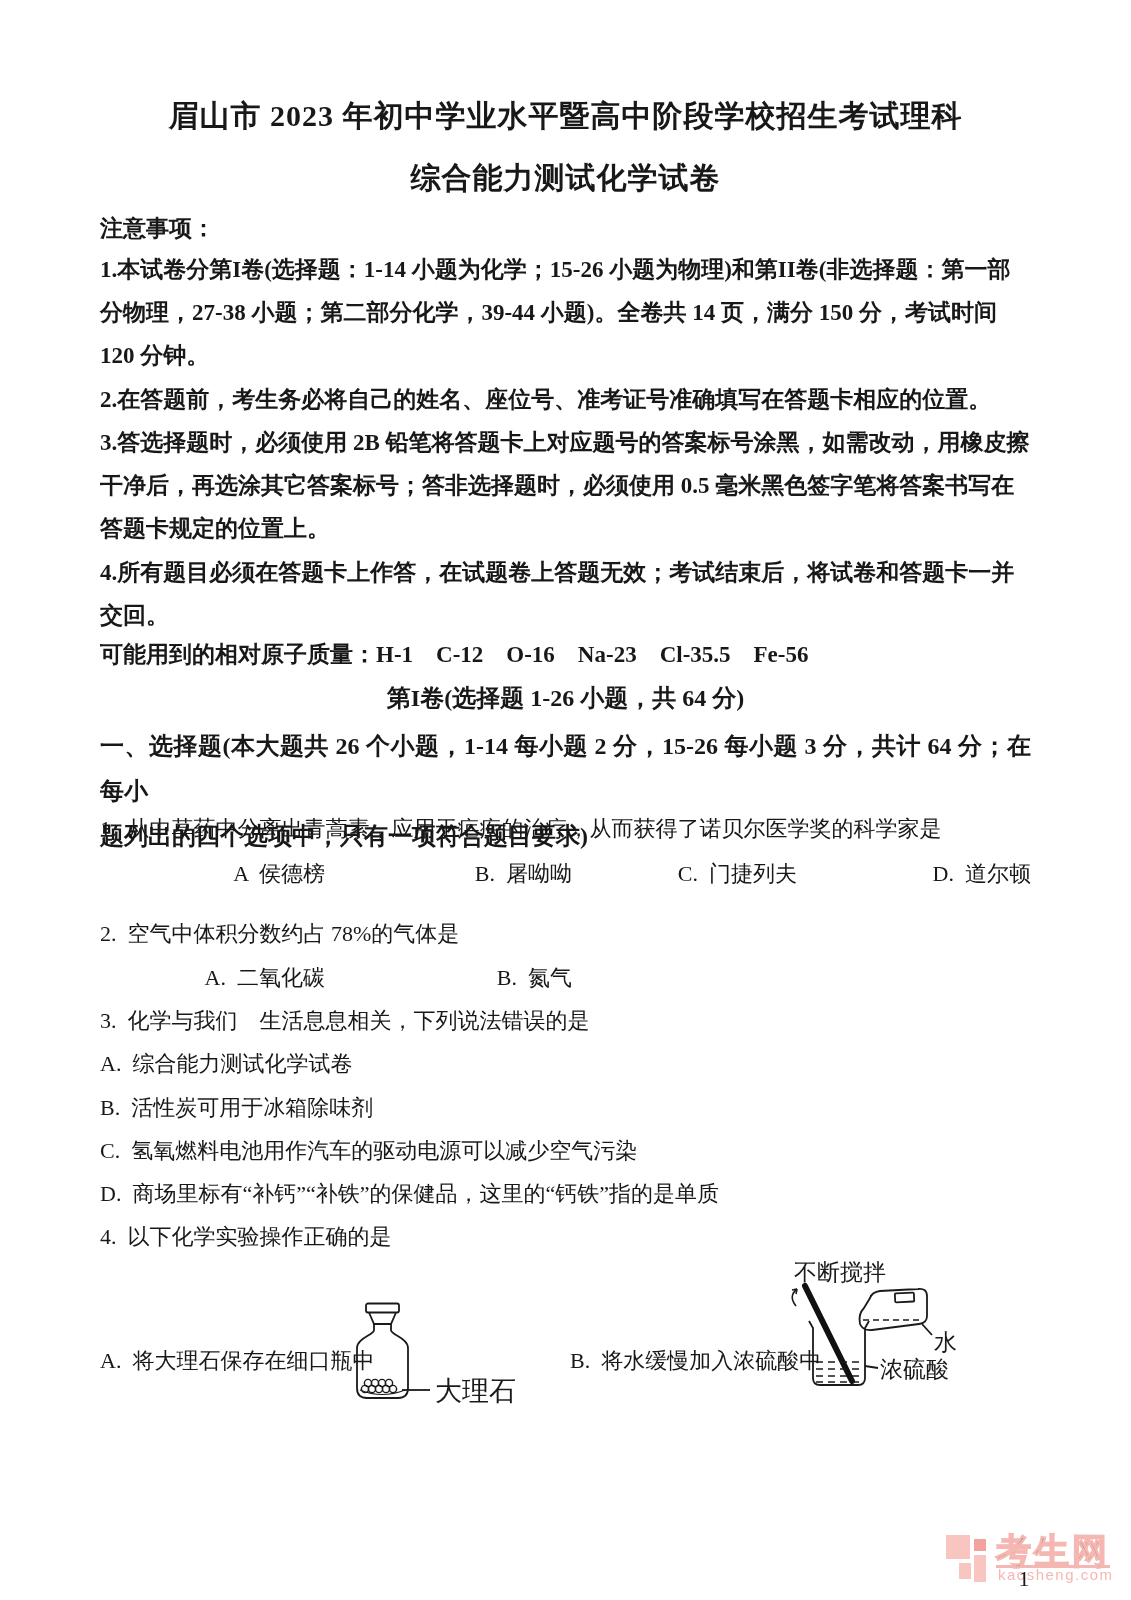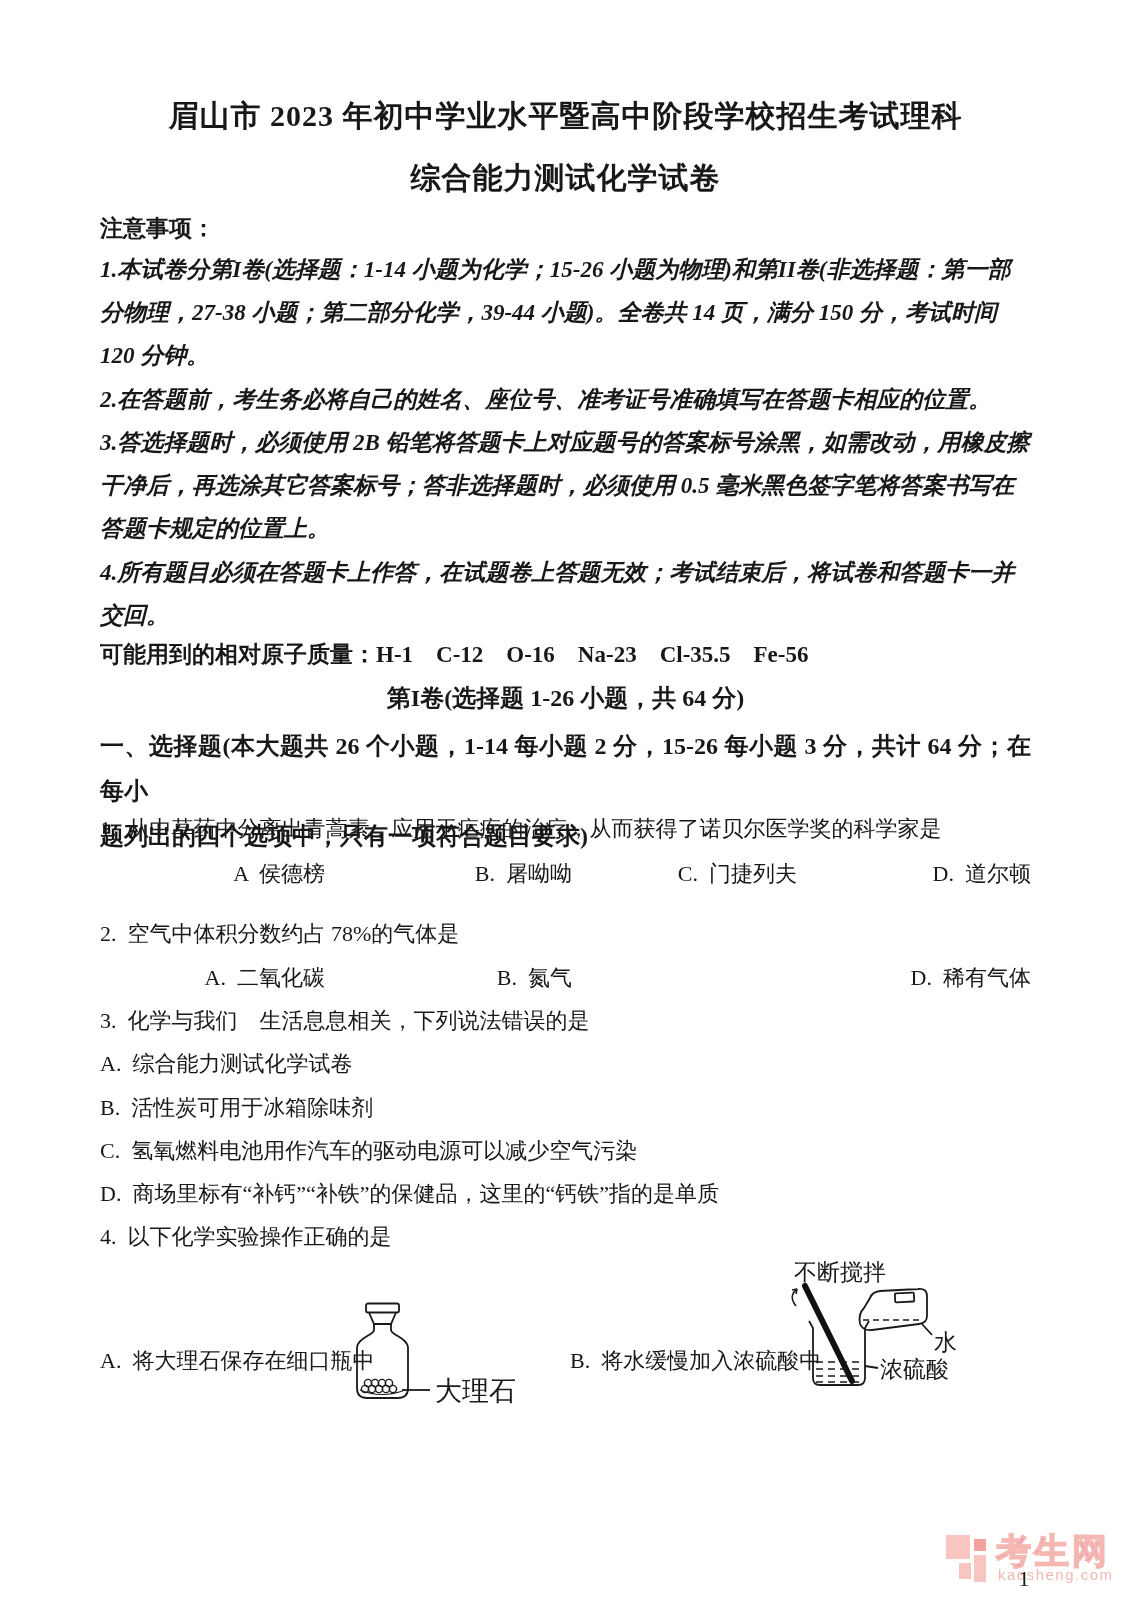--- a/index.html
+++ b/index.html
@@ -11,21 +11,21 @@
     position: relative;
     overflow: hidden;
     font-family: "Liberation Serif", "DejaVu Serif", serif;
     color: #181818;
   }
   .abs { position: absolute; left: 100px; width: 931px; }
   .title {
     text-align: center; font-weight: bold; font-size: 30px; line-height: 40px;
     letter-spacing: 1px;
   }
-  .notice { font-size: 23px; font-weight: bold; line-height: 43px; white-space: pre-wrap; text-align: justify; font-style: italic; }
+  .notice { font-size: 23px; font-weight: bold; line-height: 43px; white-space: pre-wrap; text-align: justify; }
   .notice-head { font-size: 23px; font-weight: bold; line-height: 30px; }
   .atomic { font-size: 23px; font-weight: bold; line-height: 34px; white-space: pre-wrap; }
   .part-header { font-size: 24px; font-weight: bold; line-height: 34px; text-align: center; }
   .intro { font-size: 24px; font-weight: bold; line-height: 45px; white-space: pre-wrap; text-align: justify; }
   .qstem { font-size: 22px; line-height: 34px; white-space: pre-wrap; }
   .qopt  { font-size: 22px; line-height: 34px; white-space: pre-wrap; }
   .opt-row { display: flex; text-align: right; }
   .opt-row .c1 { width: 225px; }
   .opt-row .c2 { width: 230px; margin-left: 17px; }
   .opt-row .c3 { width: 225px; }
@@ -39,21 +39,22 @@
   .wm { position: absolute; left: 946px; top: 1532px; width: 180px; height: 56px; }
   .wm-mark { position: absolute; left: 0; top: 0; width: 42px; height: 52px; }
   .wm-mark div { position: absolute; }
   .wm-b1 { left: 0;  top: 3px;  width: 24px; height: 24px; background: #f8c5c1; }
   .wm-b2 { left: 28px; top: 7px; width: 12px; height: 12px; background: #f2a39e; }
   .wm-b3 { left: 13px; top: 31px; width: 12px; height: 16px; background: #f8c5c1; }
   .wm-b4 { left: 28px; top: 23px; width: 12px; height: 27px; background: #f8c5c1; }
   .wm-cn {
     position: absolute; left: 50px; top: -4px;
     font-size: 35px; font-weight: bold; letter-spacing: 3px;
-    color: #a21caf;
+    color: #14532d;
+    text-decoration: underline;
     -webkit-text-stroke: 1.5px #f5b7b2;
   }
   .wm-domain {
     position: absolute; left: 52px; top: 34px;
     font-size: 15px; letter-spacing: 1.5px; color: #f5b7b2;
     font-family: "Liberation Sans", sans-serif;
   }
   .page-num { position: absolute; left: 1004px; top: 1566px; width: 40px; text-align: center; font-size: 22px; }
 </style>
 </head>
@@ -86,21 +87,20 @@
   <div class="qopt c1">A  侯德榜</div>
   <div class="qopt c2">B.  屠呦呦</div>
   <div class="qopt c3">C.  门捷列夫</div>
   <div class="qopt c4">D.  道尔顿</div>
 </div>
 
 <div class="abs qstem" style="top:917px">2.  空气中体积分数约占 78%的气体是</div>
 <div class="abs opt-row" style="top:961px">
   <div class="qopt c1">A.  二氧化碳</div>
   <div class="qopt c2">B.  氮气</div>
-  <div class="qopt c4">D.  稀有气体</div>
 </div>
 
 <div class="abs qstem" style="top:1004px">3.  化学与我们　生活息息相关，下列说法错误的是</div>
 <div class="abs qopt" style="top:1047px">A.  综合能力测试化学试卷</div>
 <div class="abs qopt" style="top:1091px">B.  活性炭可用于冰箱除味剂</div>
 <div class="abs qopt" style="top:1134px">C.  氢氧燃料电池用作汽车的驱动电源可以减少空气污染</div>
 <div class="abs qopt" style="top:1177px">D.  商场里标有“补钙”“补铁”的保健品，这里的“钙铁”指的是单质</div>
 
 <div class="abs qstem" style="top:1220px">4.  以下化学实验操作正确的是</div>
 

